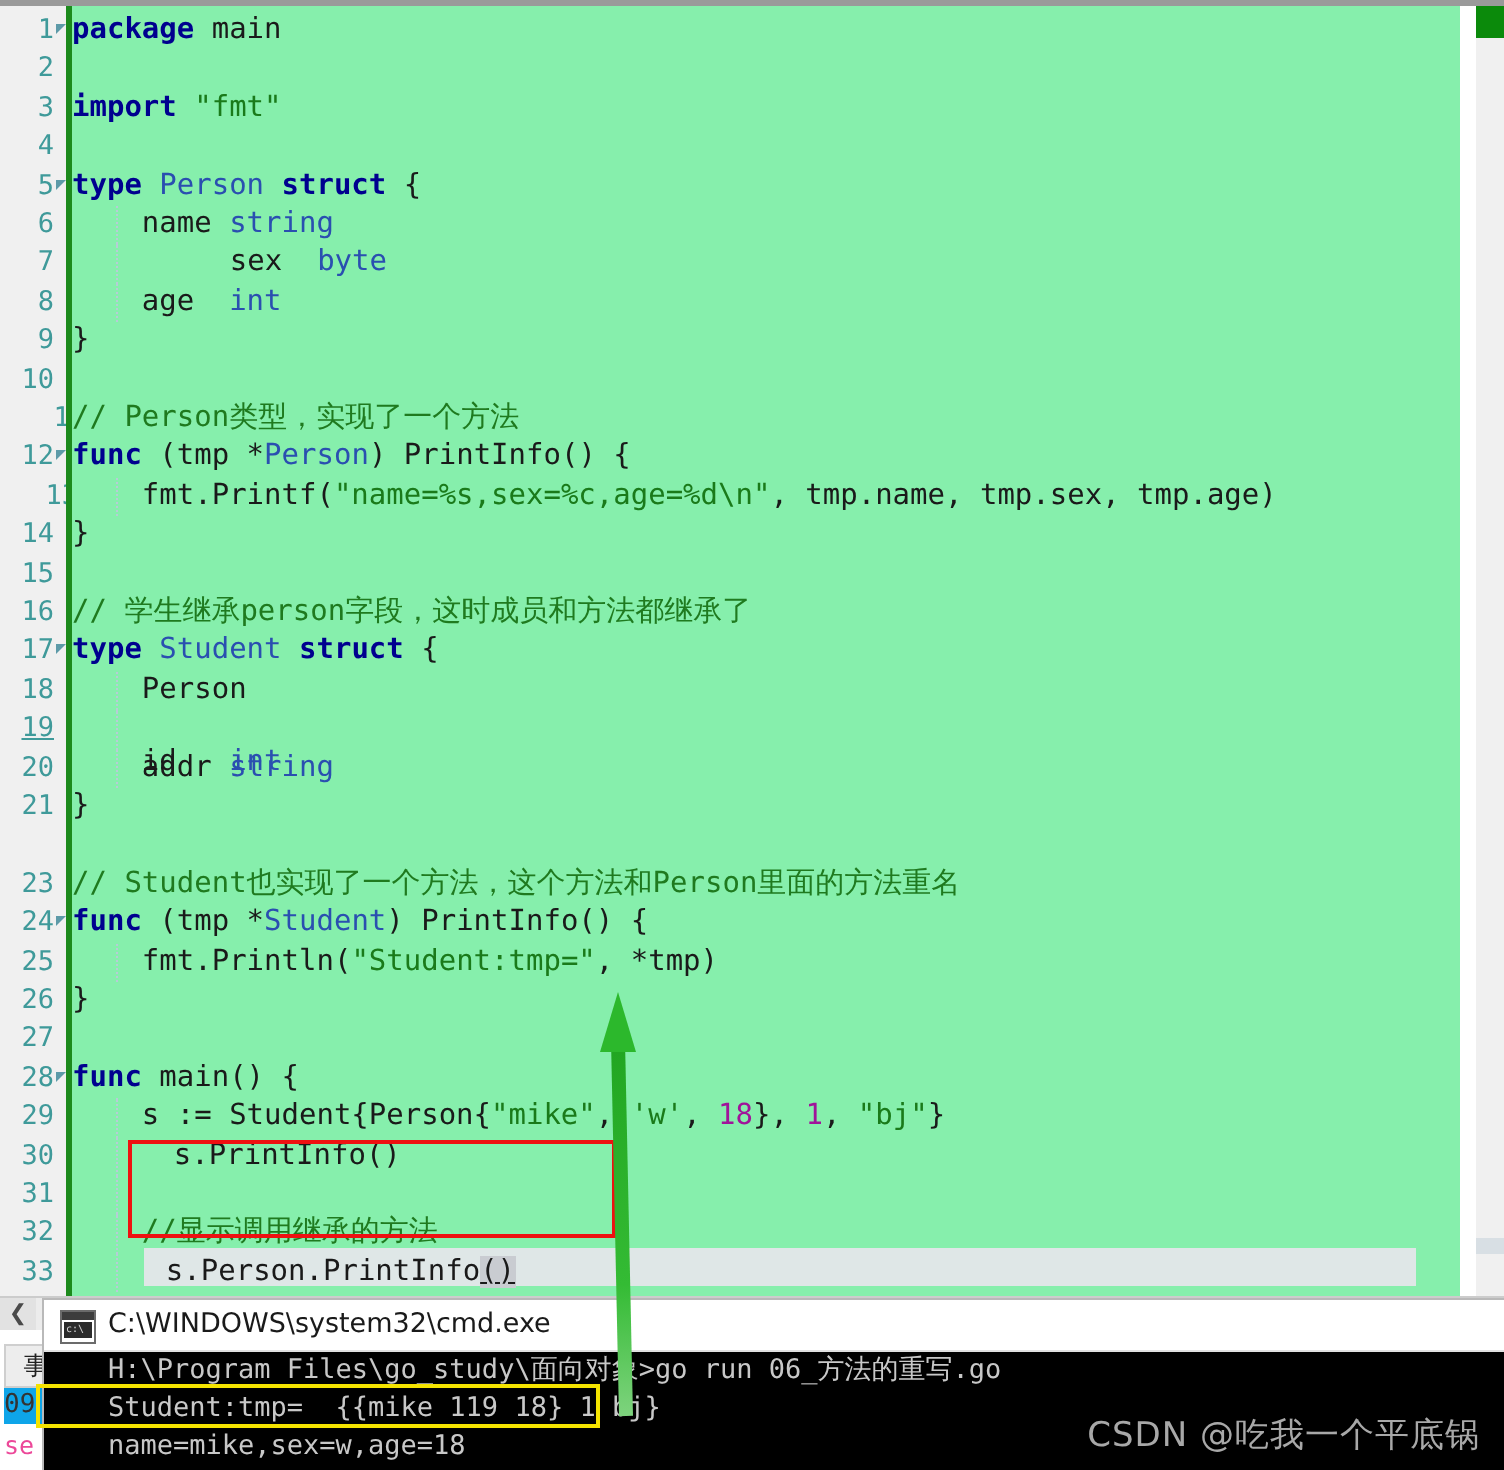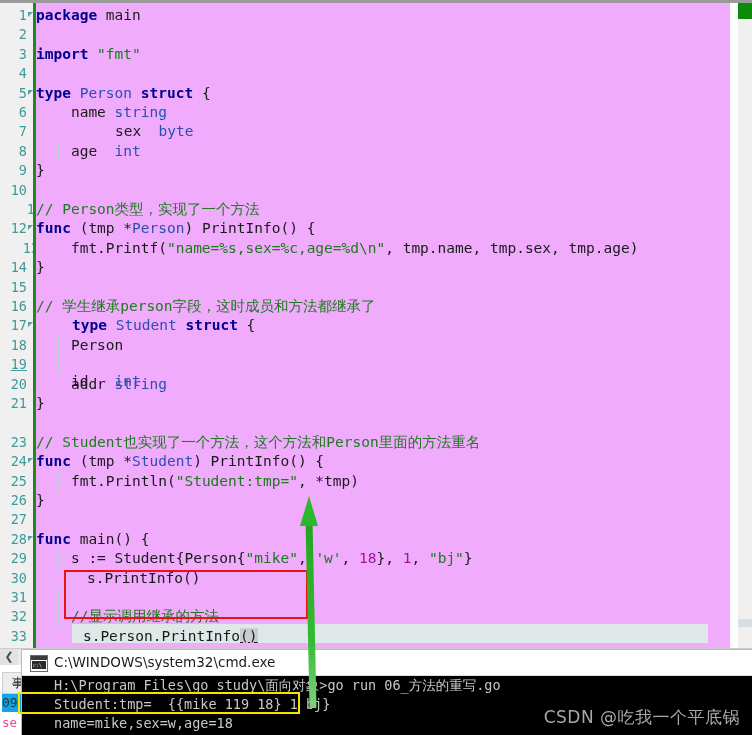--- a/index.html
+++ b/index.html
@@ -42,21 +42,21 @@
     left: 33px; top: 3px;
     width: 3px;
     height: 645px;
     background: #1c8a1c;
   }
   .codearea {
     position: absolute;
     left: 36px; top: 3px;
     right: 22px; bottom: 0;
     overflow: hidden;
-    background: #f0abfc;
+    background: #86efac;
   }
   .lnum {
     position: absolute;
     left: 0;
     width: 27px;
     text-align: right;
     height: 19.4px;
     line-height: 19.4px;
     font-size: 13.5px;
     color: #3f9a9a;
@@ -367,21 +367,21 @@
         <div class="ltext" style="top: 138.8px; left: 0px;"><span class="pln">    age  </span><span class="typ">int</span></div>
         <div class="ltext" style="top: 158.2px; left: 0px;"><span class="pln">}</span></div>
         <div class="ltext" style="top: 177.6px; left: 0px;"></div>
         <div class="ltext" style="top: 197px; left: 0px;"><span class="cmt">// Person类型，实现了一个方法</span></div>
         <div class="ltext" style="top: 216.4px; left: 0px;"><span class="kw">func </span><span class="pln">(tmp *</span><span class="typ">Person</span><span class="pln">) PrintInfo() {</span></div>
         <div class="indent-guide" style="position: absolute; top: 235.8px; height: 19.4px;"></div>
         <div class="ltext" style="top: 235.8px; left: 0px;"><span class="pln">    fmt.Printf(</span><span class="str">"name=%s,sex=%c,age=%d\n"</span><span class="pln">, tmp.name, tmp.sex, tmp.age)</span></div>
         <div class="ltext" style="top: 255.2px; left: 0px;"><span class="pln">}</span></div>
         <div class="ltext" style="top: 274.6px; left: 0px;"></div>
         <div class="ltext" style="top: 294px; left: 0px;"><span class="cmt">// 学生继承person字段，这时成员和方法都继承了</span></div>
-        <div class="ltext" style="top: 313.4px; left: 16px; padding-left: 20px;"><span class="kw">type </span><span class="typ">Student </span><span class="kw">struct</span><span class="pln"> {</span></div>
+        <div class="ltext" style="top: 313.4px; left: 0px;"><span class="kw">type </span><span class="typ">Student </span><span class="kw">struct</span><span class="pln"> {</span></div>
         <div class="indent-guide" style="position: absolute; top: 332.8px; height: 19.4px;"></div>
         <div class="ltext" style="top: 332.8px; left: 0px;"><span class="pln">    Person</span></div>
         <div class="indent-guide" style="position: absolute; top: 352.2px; height: 19.4px;"></div>
         <div class="ltext" style="top: 369px; left: 0px; text-align: right;"><span class="pln">    id   </span><span class="typ">int</span></div>
         <div class="indent-guide" style="position: absolute; top: 371.6px; height: 19.4px;"></div>
         <div class="ltext" style="top: 371.6px; left: 0px;"><span class="pln">    addr </span><span class="typ">string</span></div>
         <div class="ltext" style="top: 391px; left: 0px;"><span class="pln">}</span></div>
         <div class="ltext" style="top: 410.4px; left: 0px;"></div>
         <div class="ltext" style="top: 429.8px; left: 0px;"><span class="cmt">// Student也实现了一个方法，这个方法和Person里面的方法重名</span></div>
         <div class="ltext" style="top: 449.2px; left: 0px;"><span class="kw">func </span><span class="pln">(tmp *</span><span class="typ">Student</span><span class="pln">) PrintInfo() {</span></div>

